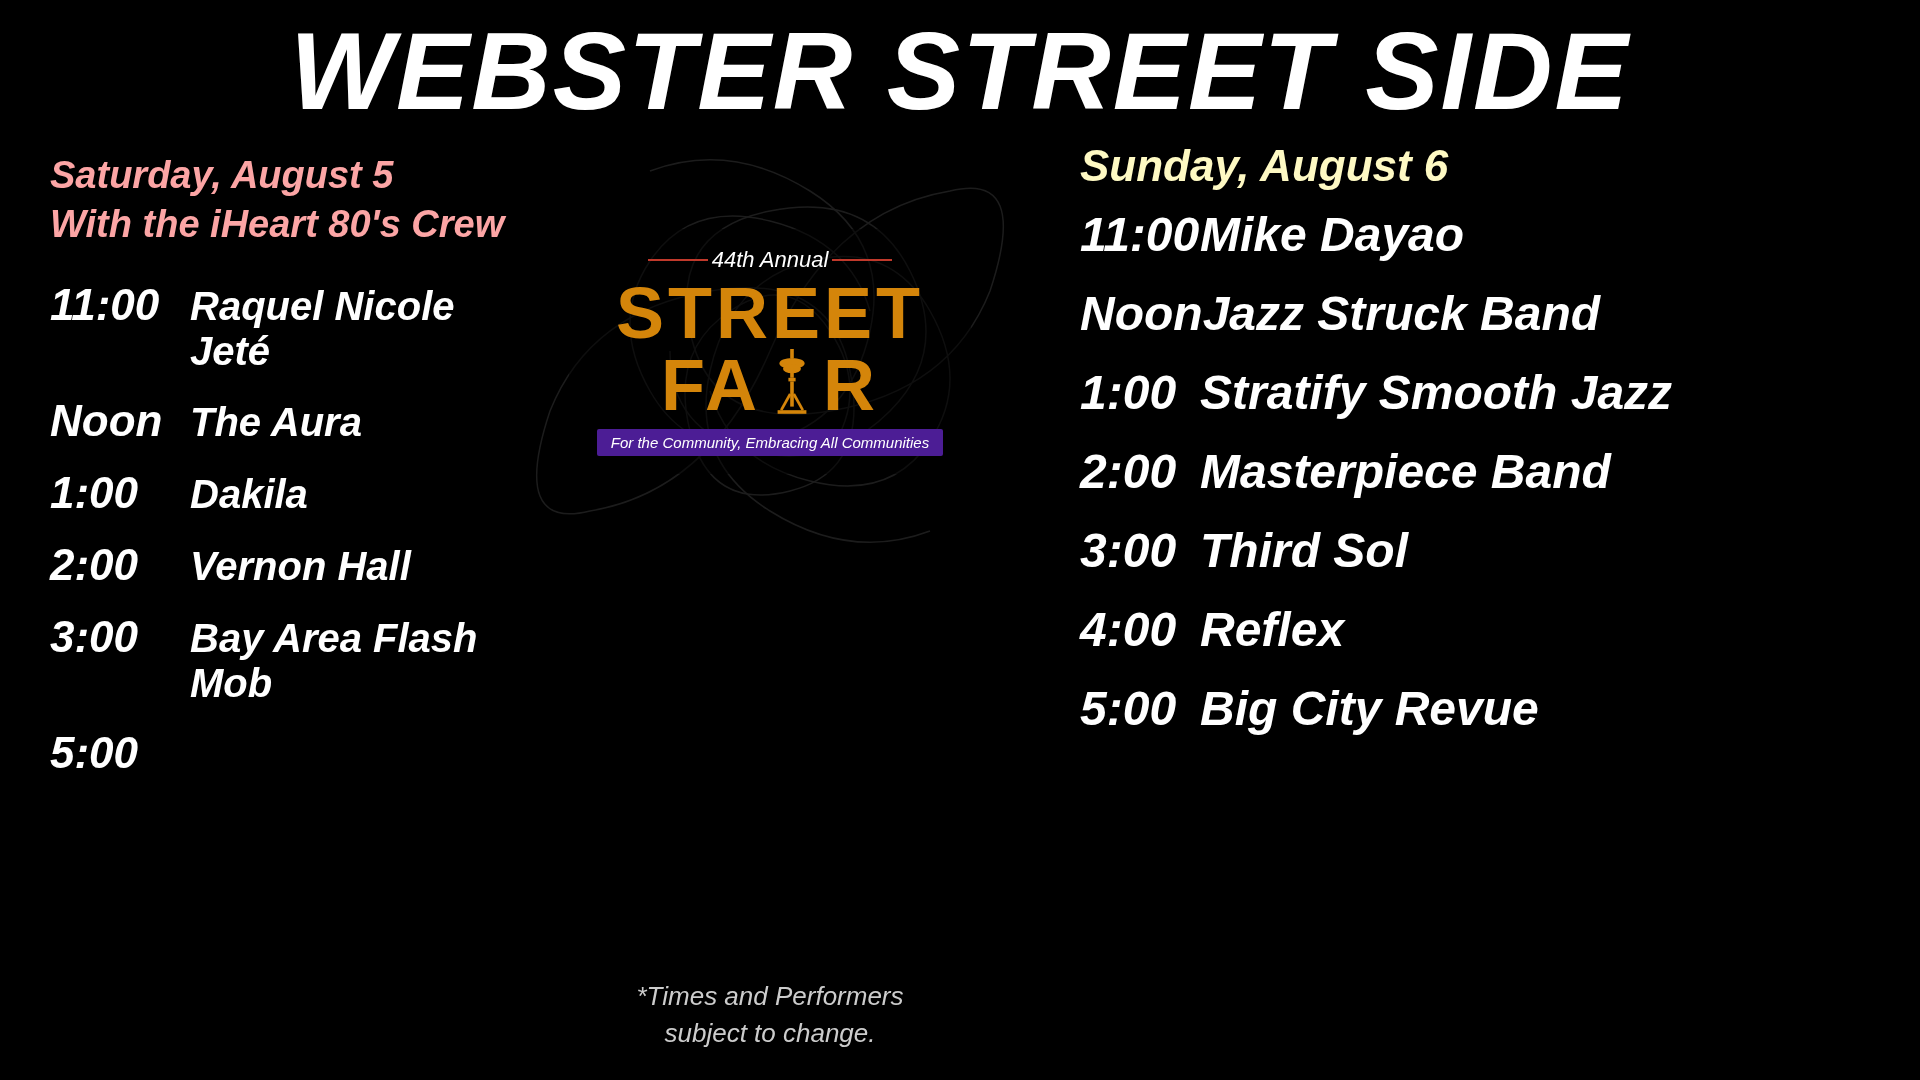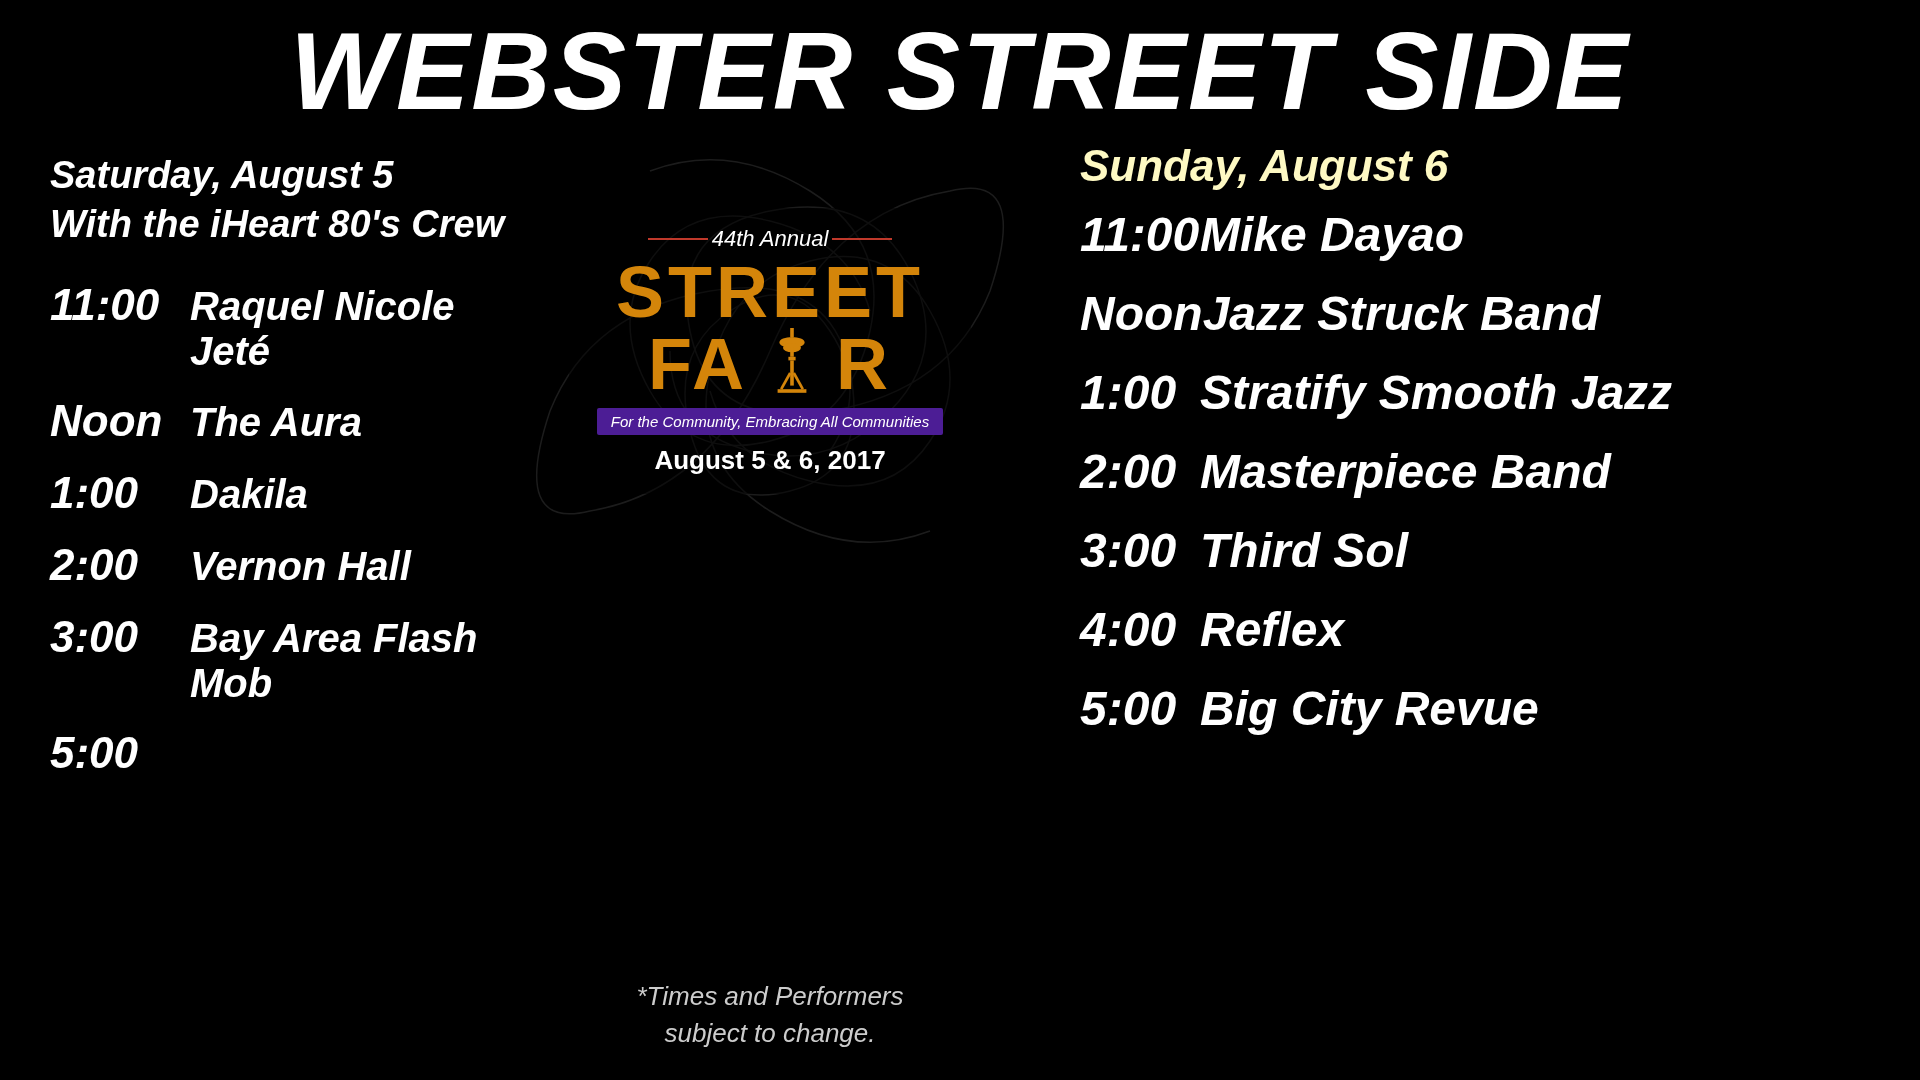--- a/index.html
+++ b/index.html
@@ -41,21 +41,21 @@
       padding: 20px 0 20px 50px;
       flex-shrink: 0;
     }
 
     .day-header {
       font-size: 38px;
       font-style: italic;
       font-weight: bold;
       line-height: 1.3;
       margin-bottom: 30px;
-      color: #ffffff;
+      color: #fca5a5;
     }
 
     .schedule-row {
       display: flex;
       align-items: baseline;
       margin-bottom: 22px;
     }
 
     .time {
       font-size: 44px;
@@ -143,21 +143,21 @@
       font-weight: 900;
       color: #d4850a;
       letter-spacing: 4px;
       line-height: 1;
     }
 
     .logo-fair-row {
       display: flex;
       align-items: center;
       justify-content: center;
-      gap: 20px;
+      gap: 7px;
     }
 
     .logo-fair-text {
       font-size: 72px;
       font-weight: 900;
       color: #d4850a;
       letter-spacing: 4px;
       line-height: 1;
     }
 
@@ -303,21 +303,20 @@
             <rect x="22" y="22" width="4" height="10" fill="#d4850a"></rect>
             <rect x="20" y="32" width="8" height="4" fill="#d4850a"></rect>
             <rect x="22" y="36" width="4" height="28" fill="#d4850a"></rect>
             <line x1="22" y1="50" x2="12" y2="68" stroke="#d4850a" stroke-width="3"></line>
             <line x1="26" y1="50" x2="36" y2="68" stroke="#d4850a" stroke-width="3"></line>
             <rect x="8" y="68" width="32" height="4" fill="#d4850a"></rect>
           </svg>
           <span class="logo-fair-text">R</span>
         </div>
         <div class="logo-tagline">For the Community, Embracing All Communities</div>
-        <div class="logo-dates">August 5 &amp; 6, 2017</div>
       </div>
     </div>
 
     <div class="disclaimer">
       <span>*Times and Performers</span><br>
       <span>subject to change.</span>
     </div>
   </div>
 
   <div class="right-column">

